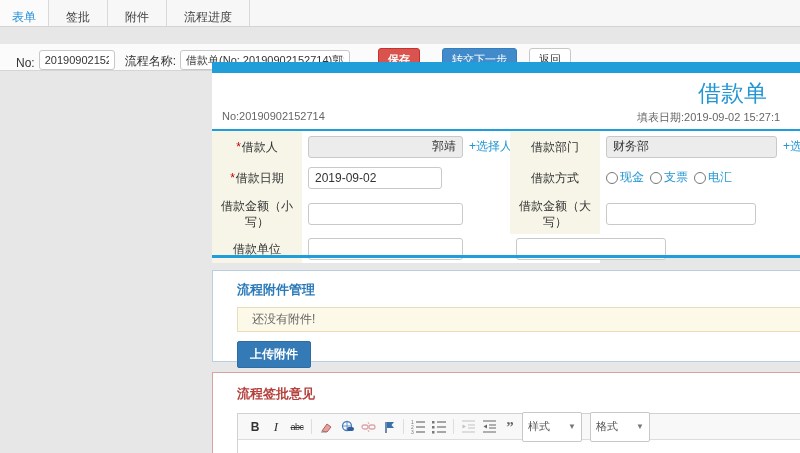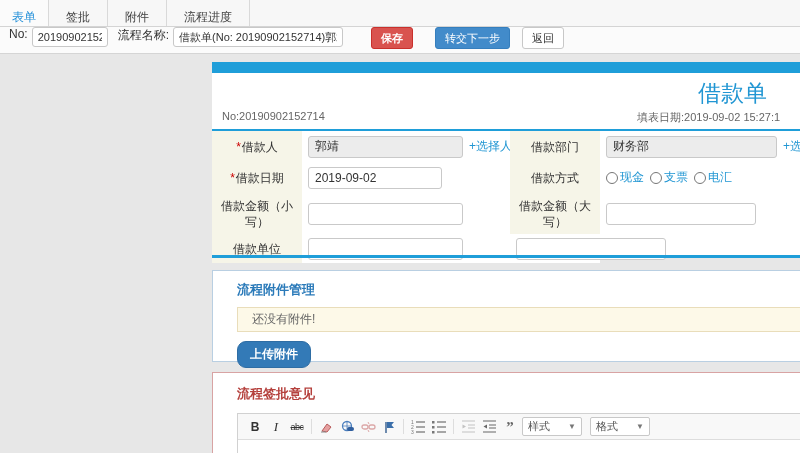--- a/index.html
+++ b/index.html
@@ -8,23 +8,23 @@
 
   
   .tabbar { position:absolute; top:0; left:0; width:800px; height:27px;
             background:#f7f7f7; border-bottom:1px solid #d4d4d4; display:flex; }
   .tab { height:100%; display:flex; align-items:flex-end; padding:0 17px;
          font-size:12px; color:#444; border-right:1px solid #d9d9d9; cursor:pointer; }
   .tab.first { padding:0 12px; }
   .tab.active { color:#2691d9; background:#fbfbfb; }
 
   
-  .toolbar { position:absolute; top:27px; left:0; width:800px; height:27px;
+  .toolbar { position:absolute; top:44px; left:0; width:800px; height:27px;
              background:#fbfbfb; border-bottom:1px solid #d5d5d5;
-             display:flex; align-items:flex-start; padding-left:9px; }
+             display:flex; align-items:flex-end; padding-left:16px; }
   .toolbar .lbl { font-size:12px; color:#333; white-space:nowrap; }
   .toolbar input { height:20px; border:1px solid #c8c8c8; border-radius:3px;
                    font-size:11px; color:#333; padding:0 5px; background:#fff; }
   .inp-no   { width:76px;  margin:0 10px 0 4px; }
   .inp-name { width:170px; margin-left:4px; }
   .btn { height:22px; border-radius:3px; font-size:11px; cursor:pointer;
          padding:0 9px; border:1px solid transparent; }
   .btn-save    { margin-left:28px; background:#d9534f; border-color:#c9302c; color:#fff; font-weight:bold; }
   .btn-forward { margin-left:22px; background:#428bca; border-color:#357ebd; color:#fff; }
   .btn-back    { margin-left:12px; background:#fff; border-color:#c8c8c8; color:#333; }
@@ -43,52 +43,52 @@
   .blue-line { height:2px; background:#1f9ed9; margin-top:5px; }
   .form-table { display:grid; grid-template-columns:90px 208px 90px 1fr;
                 grid-template-rows:31px 31px 41px 29px; }
   .cell-label { background:#f6f5e8; display:flex; align-items:center; justify-content:center;
                 font-size:12px; color:#333; text-align:center; padding:0 4px; line-height:16px; }
   .cell-field { display:flex; align-items:center; padding-left:6px; background:#fff; }
   .req { color:#c00; margin-right:1px; }
   .f-input { height:22px; border:1px solid #c9c9c9; border-radius:3px;
              font-size:12px; color:#333; padding:0 6px; background:#fff; }
   .ro { background:#ececec; }
-  .w-borrower { width:155px; } .w-dept { width:171px; } .w-date { width:134px; }
+  .w-borrower { width:155px;text-align:right; } .w-dept { width:171px; } .w-date { width:134px; }
   .w-amt { width:155px; } .w-amt2 { width:150px; } .w-unit { width:155px; } .w-reason { width:150px; }
   .sel-link { font-size:12px; color:#2196d3; margin-left:6px; text-decoration:none; white-space:nowrap; cursor:pointer; }
   .radio-group { display:flex; align-items:center; }
   .radio-pair { display:flex; align-items:center; margin-right:6px; }
   .radio-pair input { width:12px; height:12px; margin:0 2px 0 0; }
   .radio-pair span { font-size:12px; color:#2196d3; }
   .blue-bottom { position:absolute; bottom:0; left:0; width:100%; height:3px; background:#1f9ed9; }
 
   
   .attach-panel { top:270px; height:92px; border:1px solid #b9cfe2; padding-left:24px; }
   .sec-title-blue { margin-top:10px; font-size:13px; font-weight:bold; color:#2a7ab9; }
   .empty-box { margin-top:8px; width:calc(100% - 34px); height:25px; line-height:23px;
                background:#fdf9e8; border:1px solid #e9ddba; font-size:12px; color:#666;
                padding-left:14px; }
   .btn-upload { margin-top:9px; background:#337ab7; border:1px solid #2e6da4; color:#fff;
-                font-size:12px; font-weight:bold; padding:4px 12px; border-radius:9px; cursor:pointer; }
+                font-size:12px; font-weight:bold; padding:4px 12px; border-radius:2px; cursor:pointer; }
 
   
   .signoff-panel { top:372px; height:130px; border:1px solid #d8a3a3; padding-left:24px; }
   .sec-title-red { margin-top:12px; font-size:13px; font-weight:bold; color:#b5413d; }
   .editor { margin-top:10px; width:calc(100% - 44px); border:1px solid #d1d1d1; }
   .ed-toolbar { height:26px; background:#f8f8f8; border-bottom:1px solid #ddd;
                 display:flex; align-items:center; padding:0 8px; }
   .ed-btn { display:flex; align-items:center; justify-content:center;
             width:18px; height:18px; margin-right:3px; cursor:pointer; border-radius:2px; }
   .g-bold   { font-weight:bold; font-size:12px; color:#333; }
   .g-italic { font-style:italic; font-family:"Liberation Serif",serif; font-size:13px; color:#333; }
   .g-strike { font-size:9px; text-decoration:line-through; color:#333; letter-spacing:-0.5px; }
   .g-quote  { font-family:"Liberation Serif",serif; font-weight:bold; font-size:15px; color:#666; line-height:10px; }
   .ed-sep { width:1px; height:15px; background:#ddd; margin:0 5px 0 2px; }
-  .ed-select { width:60px; height:19px; background:#fff; border:1px solid #c8c8c8; border-radius:2px;
+  .ed-select { width:60px; height:30px; background:#fff; border:1px solid #c8c8c8; border-radius:2px;
                display:flex; align-items:center; justify-content:space-between;
                font-size:11px; color:#555; padding:0 5px; margin-right:8px; cursor:pointer; }
   .caret { font-size:8px; color:#777; }
   .ed-content { height:70px; background:#fff; }
 </style>
 </head>
 <body>
 
 <div class="tabbar">
   <div class="tab first active">

